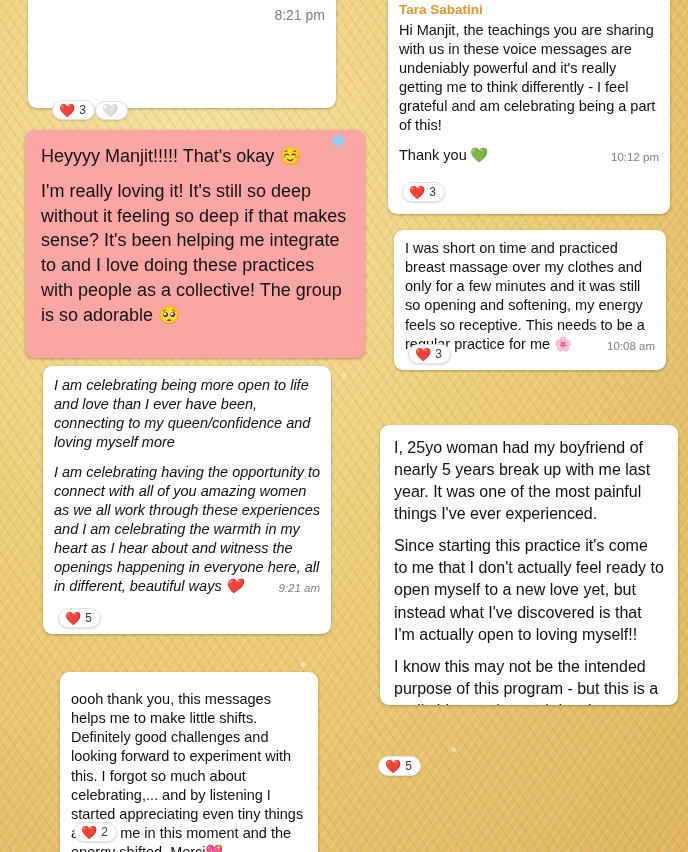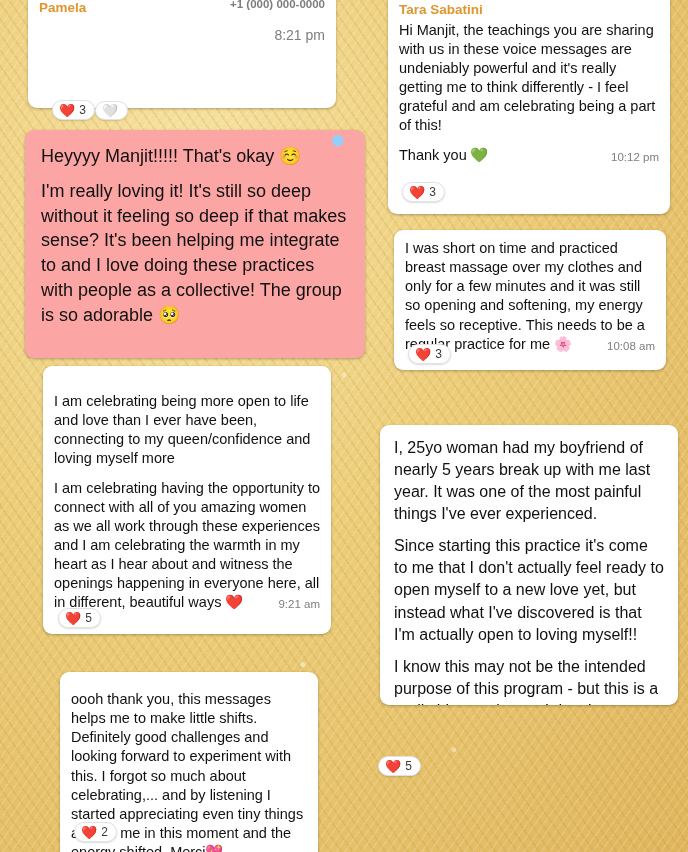--- a/index.html
+++ b/index.html
@@ -104,24 +104,20 @@
     position: relative;
     top: 4px;
   }
   .clearfix::after { content: ""; display: block; clear: both; }
 </style>
 </head>
 <body>
 
 <div class="card" style="left:28px; top:-10px; width:308px; height:118px;">
   <div class="card-body">
-    <div class="msg-name clearfix">
-      <span class="name-orange">Pamela</span>
-      <span class="time-right" style="top:-2px;">+1 (000) 000-0000</span>
-    </div>
   </div>
   <div class="meta">8:21 pm</div>
 </div>
 <div class="reaction-row" style="left:52px; top:100px;">
   <span class="reaction">
     <span class="emoji">❤️</span>
     <span>3</span>
   </span>
   <span class="reaction" style="margin-left:-4px;">
     <span class="emoji">🤍</span>
@@ -164,21 +160,21 @@
   </div>
 </div>
 <div class="reaction-row" style="left:408px; top:344px;">
   <span class="reaction">
     <span class="emoji">❤️</span>
     <span>3</span>
   </span>
 </div>
 
 <div class="card" style="left:43px; top:366px; width:288px; height:268px;">
-  <div class="card-body" style="padding-top:26px;">
+  <div class="card-body" style="padding-top:10px;font-style:italic;">
     <p class="para">I am celebrating being more open to life and love than I ever have been, connecting to my queen/confidence and loving myself more</p>
     <p class="para clearfix">
       <span>I am celebrating having the opportunity to connect with all of you amazing women as we all work through these experiences and I am celebrating the warmth in my heart as I hear about and witness the openings happening in everyone here, all in different, beautiful ways ❤️</span>
       <span class="time-right">9:21 am</span>
     </p>
   </div>
 </div>
 <div class="reaction-row" style="left:58px; top:608px;">
   <span class="reaction">
     <span class="emoji">❤️</span>

